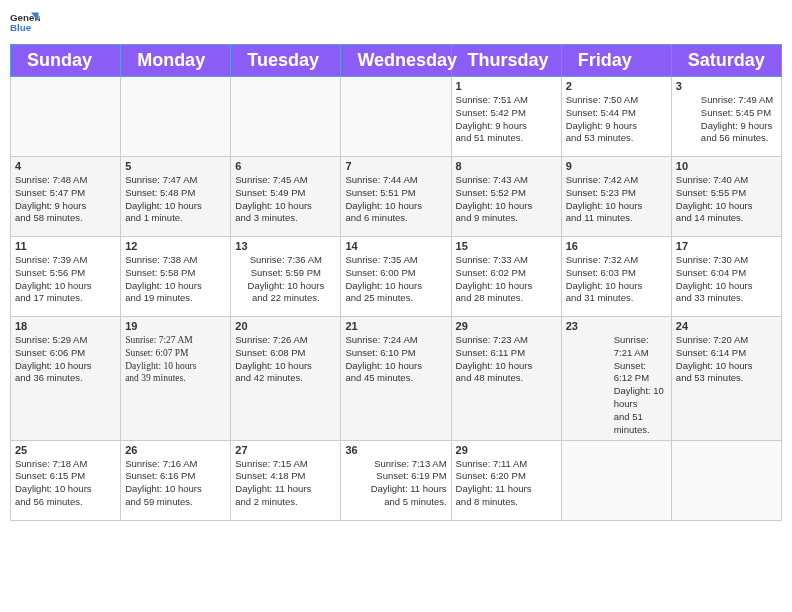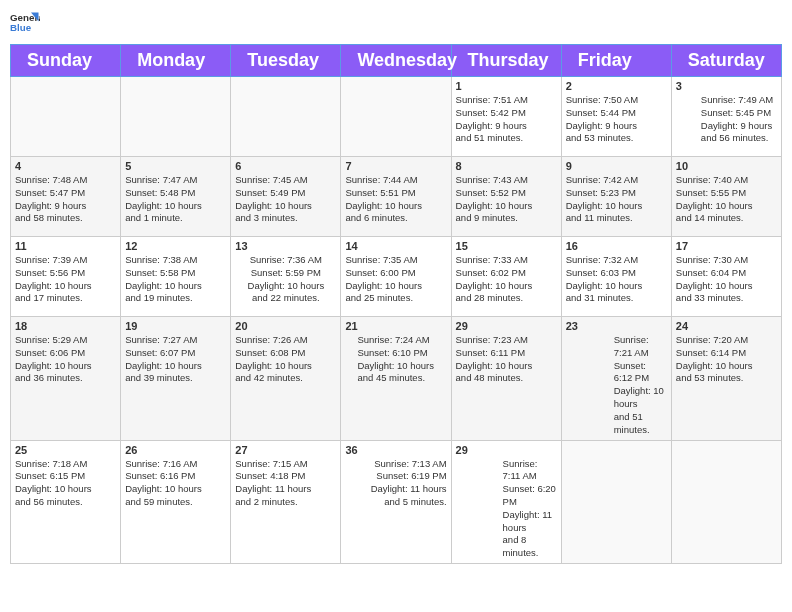--- a/index.html
+++ b/index.html
@@ -240,35 +240,35 @@
       <tr>
         <td>
           <div class="day-num">18</div>
           <div class="day-info" style="white-space: pre-line;">Sunrise: 5:29 AM
 Sunset: 6:06 PM
 Daylight: 10 hours
 and 36 minutes.</div>
         </td>
         <td>
           <div class="day-num">19</div>
-          <div class="day-info" style="white-space: pre-line;">Sunrise: 7:27 AM
+          <div class="day-info" style="white-space: pre-line; font-family: Liberation Serif, serif;">Sunrise: 7:27 AM
 Sunset: 6:07 PM
 Daylight: 10 hours
 and 39 minutes.</div>
         </td>
         <td>
           <div class="day-num">20</div>
           <div class="day-info" style="white-space: pre-line;">Sunrise: 7:26 AM
 Sunset: 6:08 PM
 Daylight: 10 hours
 and 42 minutes.</div>
         </td>
         <td>
           <div class="day-num">21</div>
-          <div class="day-info" style="white-space: pre-line; margin-left: 12px;">Sunrise: 7:24 AM
+          <div class="day-info" style="white-space: pre-line;">Sunrise: 7:24 AM
 Sunset: 6:10 PM
 Daylight: 10 hours
 and 45 minutes.</div>
         </td>
         <td>
           <div class="day-num">29</div>
           <div class="day-info" style="white-space: pre-line;">Sunrise: 7:23 AM
 Sunset: 6:11 PM
 Daylight: 10 hours
 and 48 minutes.</div>
@@ -312,21 +312,21 @@
         </td>
         <td>
           <div class="day-num">36</div>
           <div class="day-info" style="white-space: pre-line; text-align: right;">Sunrise: 7:13 AM
 Sunset: 6:19 PM
 Daylight: 11 hours
 and 5 minutes.</div>
         </td>
         <td>
           <div class="day-num">29</div>
-          <div class="day-info" style="white-space: pre-line; margin-left: 47px;">Sunrise: 7:11 AM
+          <div class="day-info" style="white-space: pre-line;">Sunrise: 7:11 AM
 Sunset: 6:20 PM
 Daylight: 11 hours
 and 8 minutes.</div>
         </td>
         <td class="empty-cell"></td>
         <td class="empty-cell"></td>
       </tr>
     </tbody>
 </table>
 

